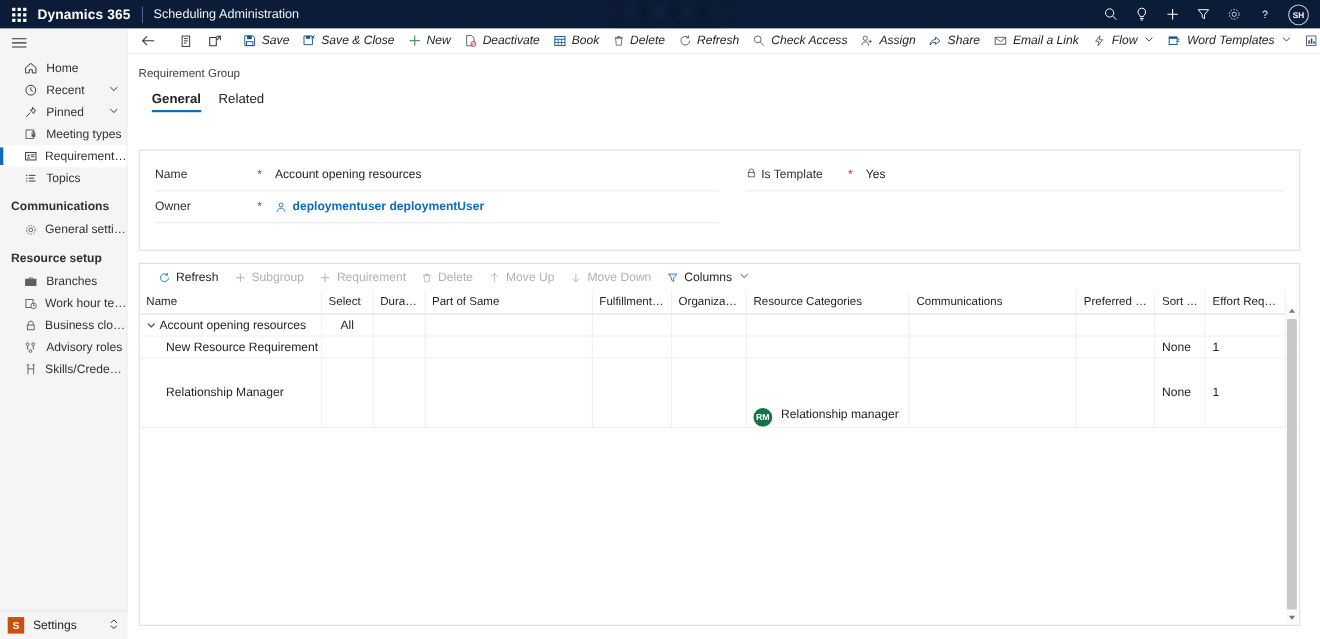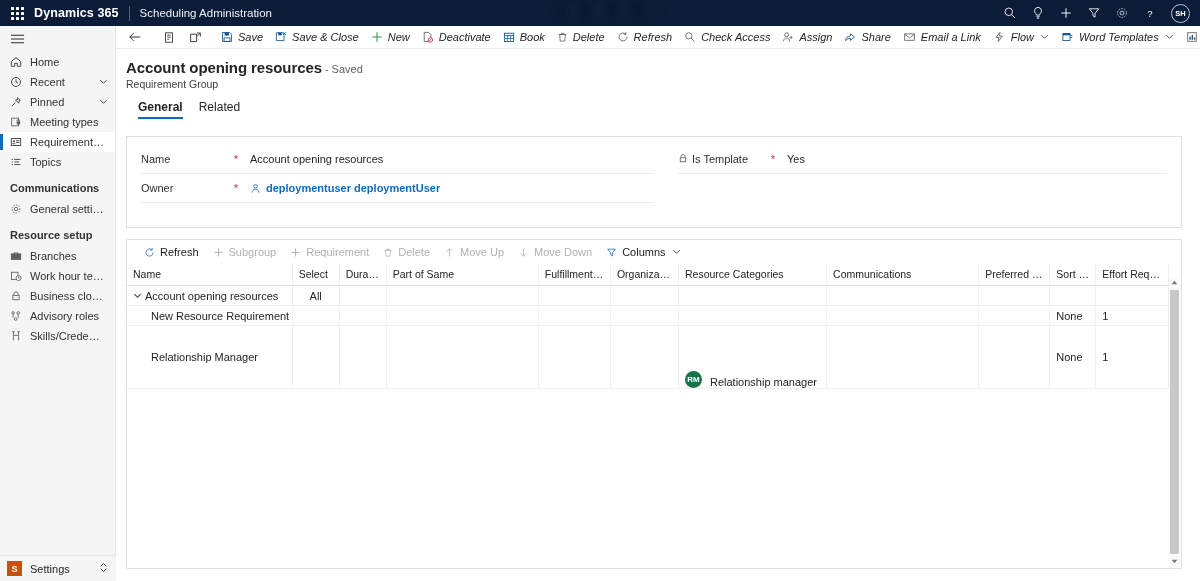--- a/index.html
+++ b/index.html
@@ -42,21 +42,21 @@
   }
 
   
   .sidebar {
     position:absolute; top:26px; left:0; width:116px; height:555px;
     background:#f5f5f5; border-right:1px solid #e6e6e6;
   }
   .hamburger { height:26px; display:flex; align-items:center; padding-left:10px; cursor:pointer; }
   .nav-item {
     height:20px; display:flex; align-items:center;
-    padding-left:10px; position:relative; cursor:pointer;
+    padding-left:22px; position:relative; cursor:pointer;
     font-size:11px; color:#323130;
   }
   .nav-item .nav-ico { width:20px; display:flex; align-items:center; }
   .nav-item .nav-label { white-space:nowrap; overflow:hidden; text-overflow:ellipsis; max-width:74px; }
   .nav-item .chev { margin-left:auto; padding-right:7px; }
   .nav-item.selected { background:#ffffff; }
   .nav-item.selected::before {
     content:""; position:absolute; left:0; top:2px; bottom:2px; width:2.5px; background:#0f6cbd;
   }
   .nav-group {
@@ -139,21 +139,21 @@
     white-space:nowrap; overflow:hidden; text-overflow:ellipsis;
   }
   table.grid td {
     font-size:11px; color:#242424; height:20px;
     padding:0 6px; border-bottom:1px solid #f0f0f0; border-right:1px solid #f0f0f0;
     white-space:nowrap; overflow:hidden;
   }
   .rowname { display:flex; align-items:center; }
   .rowname .tw { width:12px; display:flex; align-items:center; }
   .rowname.child { padding-left:18px; }
-  .cat { display:flex; align-items:flex-end;margin-top:45px; }
+  .cat { display:flex; align-items:flex-start;margin-top:45px; }
   .rm {
     width:17px; height:17px; border-radius:50%;
     background:#157347; color:#fff; font-size:8px; font-weight:bold;
     display:flex; align-items:center; justify-content:center; margin-right:8px;
   }
   .scrollcol { width:12px; border-right:none !important; }
 
   .vscroll { position:absolute; right:1px; top:37px; bottom:1px; width:11px; background:#fafafa; }
   .vscroll .sarr { height:11px; display:flex; align-items:center; justify-content:center; cursor:pointer; }
   .vthumb { position:absolute; left:1px; right:1px; top:13px; bottom:13px; background:#c8c8c8; border-radius:1px; cursor:pointer; }
@@ -551,23 +551,20 @@
             <rect x="4" y="6.6" width="1.6" height="3.6" fill="#0f548c"></rect>
             <rect x="6.6" y="4.6" width="1.6" height="5.6" fill="#0f548c"></rect>
             <rect x="9.2" y="7.6" width="1.6" height="2.6" fill="#0f548c"></rect>
           </svg>
       </span>
 
     </div>
   </div>
 
   <div class="titlewrap">
-    <div>
-      <span class="ttl">Account opening resources</span><span class="ttl-saved">- Saved</span>
-    </div>
     <div class="subttl">Requirement Group</div>
   </div>
 
   <div class="tabs">
     <div class="tab active">General</div>
     <div class="tab">Related</div>
   </div>
 
   <div class="card">
     <div class="cols">

